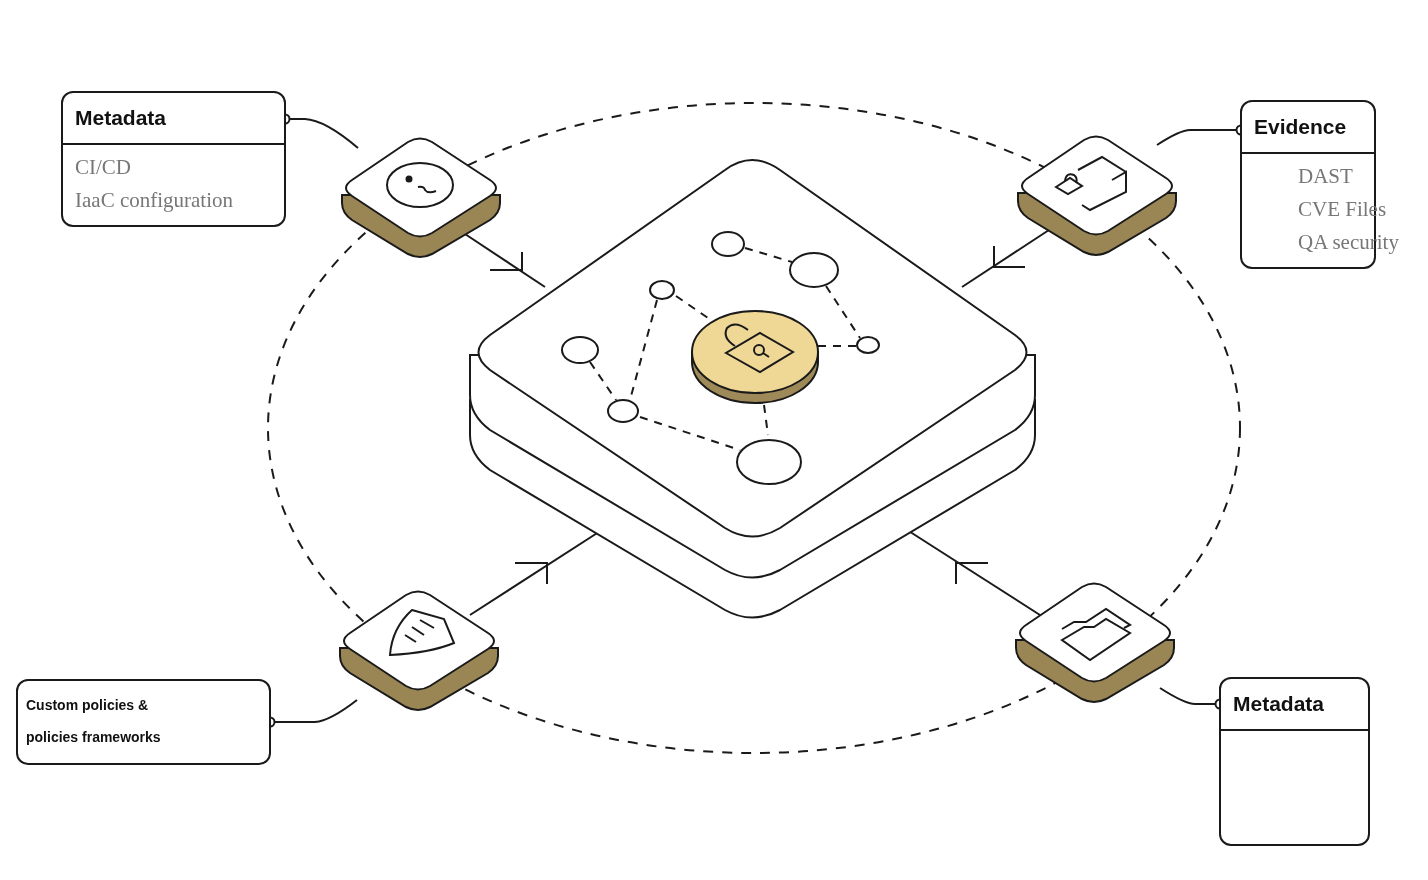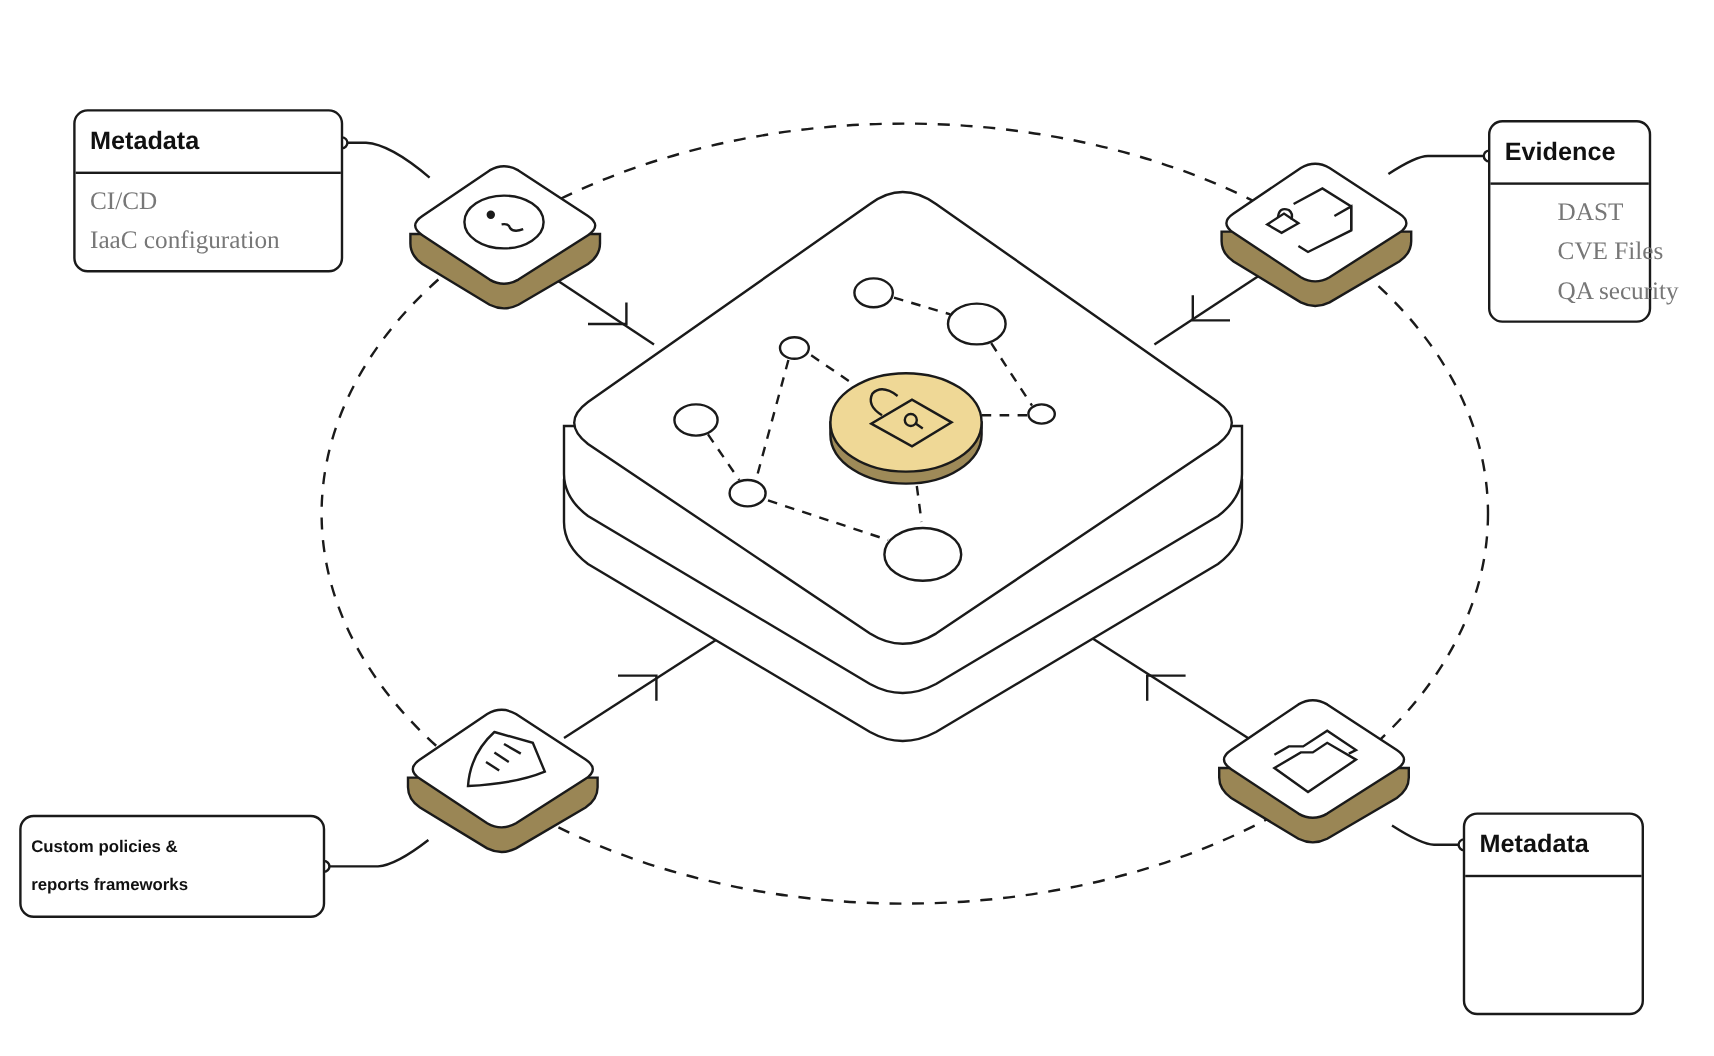--- a/index.html
+++ b/index.html
@@ -146,20 +146,20 @@
   <div class="card-body" style="padding-top:6px;margin-left:44px;">
     <div class="card-item">DAST</div>
     <div class="card-item">CVE Files</div>
     <div class="card-item">QA security</div>
   </div>
 </div>
 
 <div class="card" style="left:16px; top:679px; width:255px; height:86px;">
   <div class="card-multiline">
     <div>Custom policies &amp;</div>
-    <div>reports frameworks</div>
+    <div>policies frameworks</div>
   </div>
 </div>
 
 <div class="card" style="left:1219px; top:677px; width:151px; height:169px;">
   <div class="card-title" style="height:50px;">Metadata</div>
   <div class="card-sep"></div>
 </div>
 
 </body></html>

